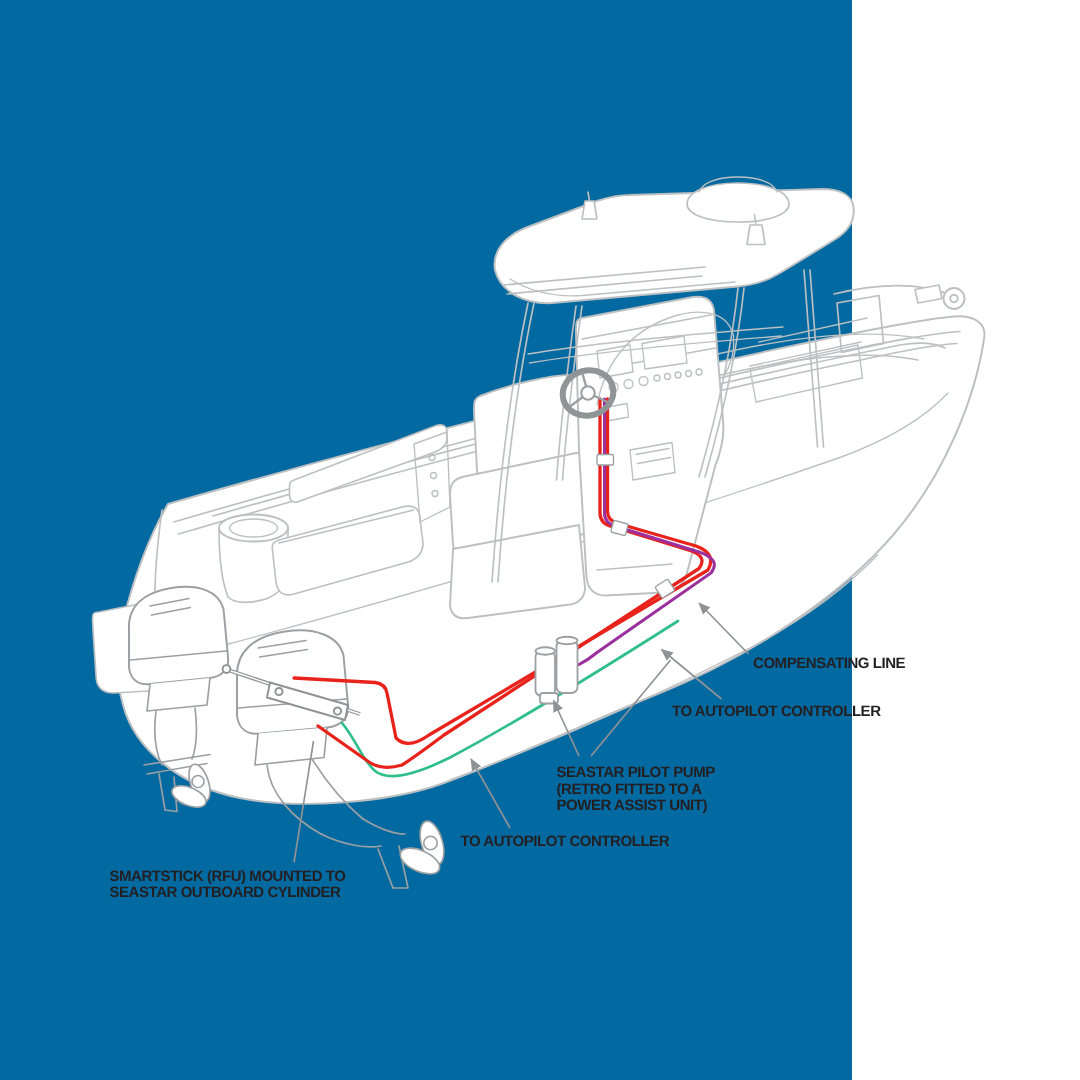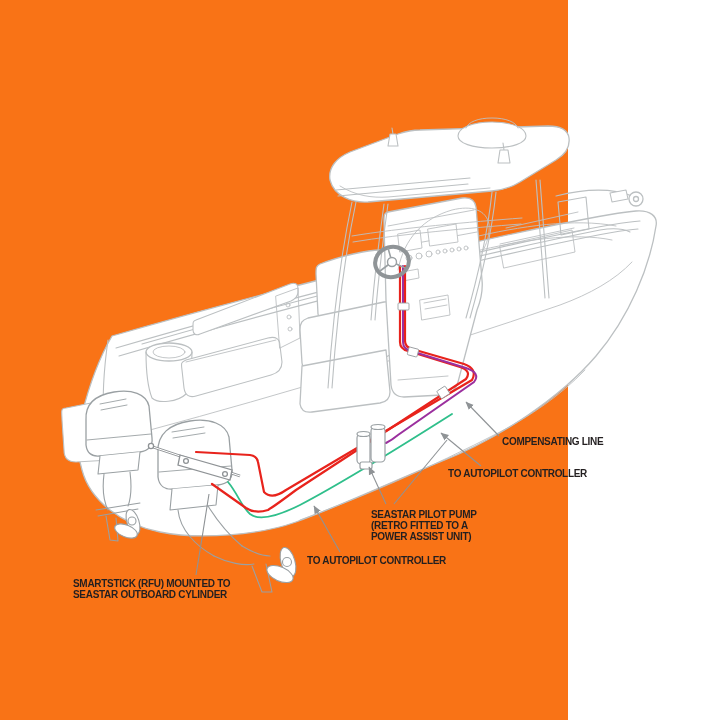--- a/index.html
+++ b/index.html
@@ -1,16 +1,16 @@
 <!DOCTYPE html>
 <html><head>
 <meta charset="utf-8">
 <style>
   html,body{margin:0;padding:0;background:#ffffff;width:720px;height:720px;overflow:hidden;}
-  #stage{width:568px;height:720px;position:relative;background:#f97316;}
+  #stage{width:568px;height:720px;position:relative;background:#0369a1;}
   svg{display:block;}
   .callout{
     font-family:"Liberation Sans", sans-serif;
     font-weight:700;
     font-size:10px;
     letter-spacing:-0.3px;
   }
   .art{stroke-linecap:round;stroke-linejoin:round;}
   .thin{stroke-width:1.1;}
   .hair{stroke-width:0.9;}

